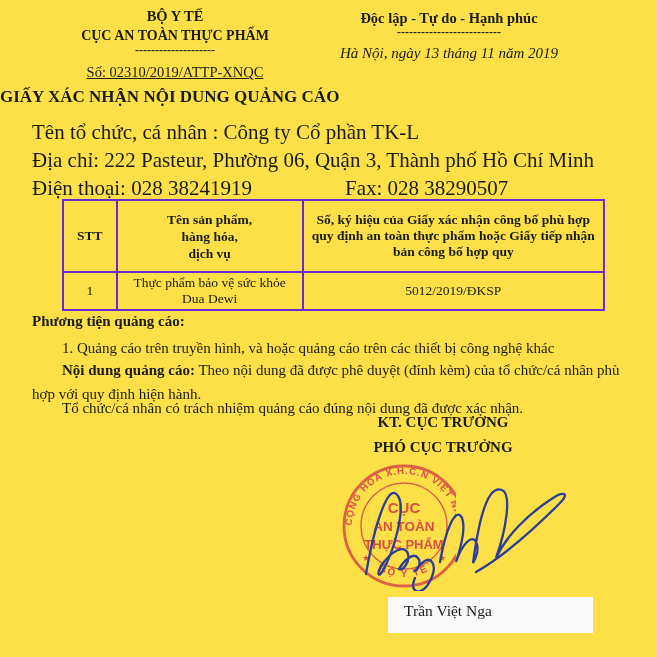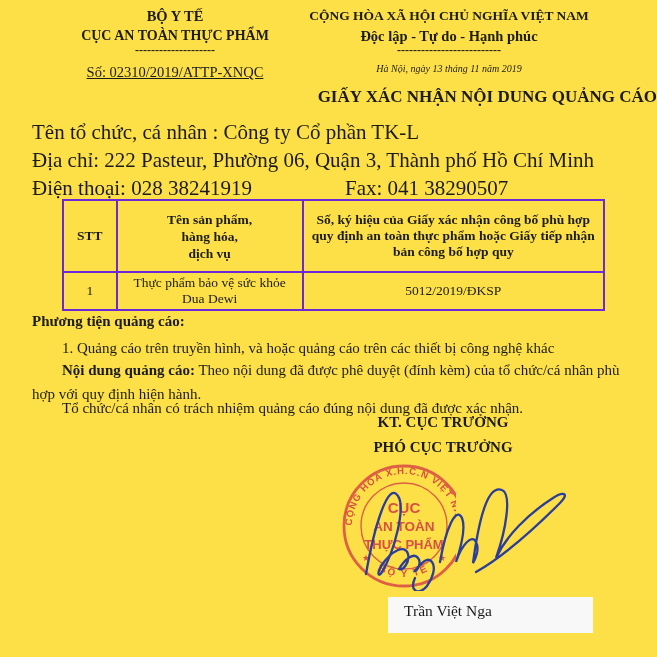--- a/index.html
+++ b/index.html
@@ -11,22 +11,22 @@
   .abs{position:absolute;}
   
   .hdr-left{left:38px;top:7px;width:274px;text-align:center;}
   .hdr-right{left:290px;top:7px;width:318px;text-align:center;}
   .org-parent{font-weight:bold;font-size:14.5px;line-height:18px;}
   .org-name{font-weight:bold;font-size:14px;line-height:18px;margin-top:2px;}
   .motto1{font-weight:bold;font-size:13.5px;line-height:18px;}
   .motto2{font-weight:bold;font-size:14.5px;line-height:18px;margin-top:2px;}
   .dashes{font-weight:bold;font-size:12px;line-height:10px;letter-spacing:0;}
   .doc-number{font-size:14.5px;margin-top:9px;text-decoration:underline;}
-  .place-date{font-style:italic;font-size:10px;margin-top:8px;}
-  .title{left:0;top:87px;width:657px;text-align:right;font-weight:bold;font-size:17px;}
+  .place-date{font-style:italic;font-size:15px;margin-top:8px;}
+  .title{left:0;top:87px;width:657px;text-align:left;font-weight:bold;font-size:17px;}
   
   .info{font-size:21px;}
   .l-name{left:32px;top:120px;}
   .l-addr{left:32px;top:148px;}
   .l-phone{left:32px;top:176px;}
   .l-fax{left:345px;top:176px;}
   
   table.cert{
     position:absolute;left:62px;top:199px;border-collapse:collapse;
     font-size:13.5px;table-layout:fixed;width:543px;
@@ -64,32 +64,31 @@
 <div class="page">
 
   <div class="abs hdr-left">
     <div class="org-parent">BỘ Y TẾ</div>
     <div class="org-name">CỤC AN TOÀN THỰC PHẨM</div>
     <div class="dashes">--------------------</div>
     <div class="doc-number">Số:  02310/2019/ATTP-XNQC</div>
   </div>
 
   <div class="abs hdr-right">
-    <div class="motto1">CỘNG HÒA XÃ HỘI CHỦ NGHĨA VIỆT NAM</div>
     <div class="motto2">Độc lập - Tự do - Hạnh phúc</div>
     <div class="dashes">--------------------------</div>
     <div class="place-date">Hà Nội, ngày 13 tháng 11 năm 2019</div>
   </div>
 
   <div class="abs title">GIẤY XÁC NHẬN NỘI DUNG QUẢNG CÁO</div>
 
   <div class="abs info l-name">Tên tổ chức, cá nhân : Công ty Cổ phần TK-L</div>
   <div class="abs info l-addr">Địa chỉ: 222 Pasteur, Phường 06, Quận 3, Thành phố Hồ Chí Minh</div>
   <div class="abs info l-phone">Điện thoại: 028 38241919</div>
-  <div class="abs info l-fax">Fax: 041 38290507</div>
+  <div class="abs info l-fax">Fax: 028 38290507</div>
 
   <table class="cert">
     <colgroup>
         <col class="col-stt">
         <col class="col-prod">
         <col class="col-cert">
       </colgroup>
     <thead>
       <tr>
         <th>STT</th>

